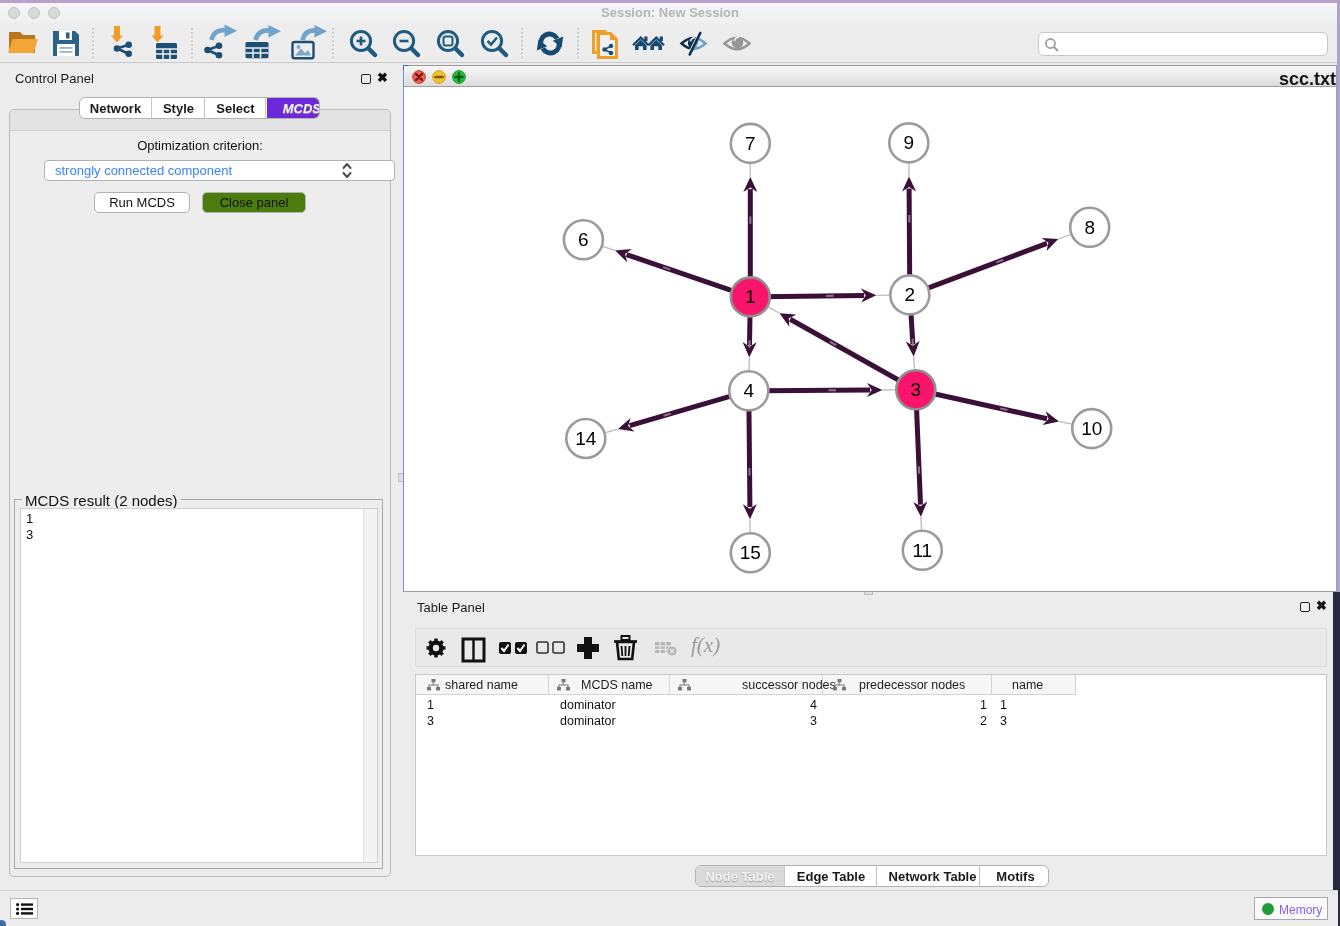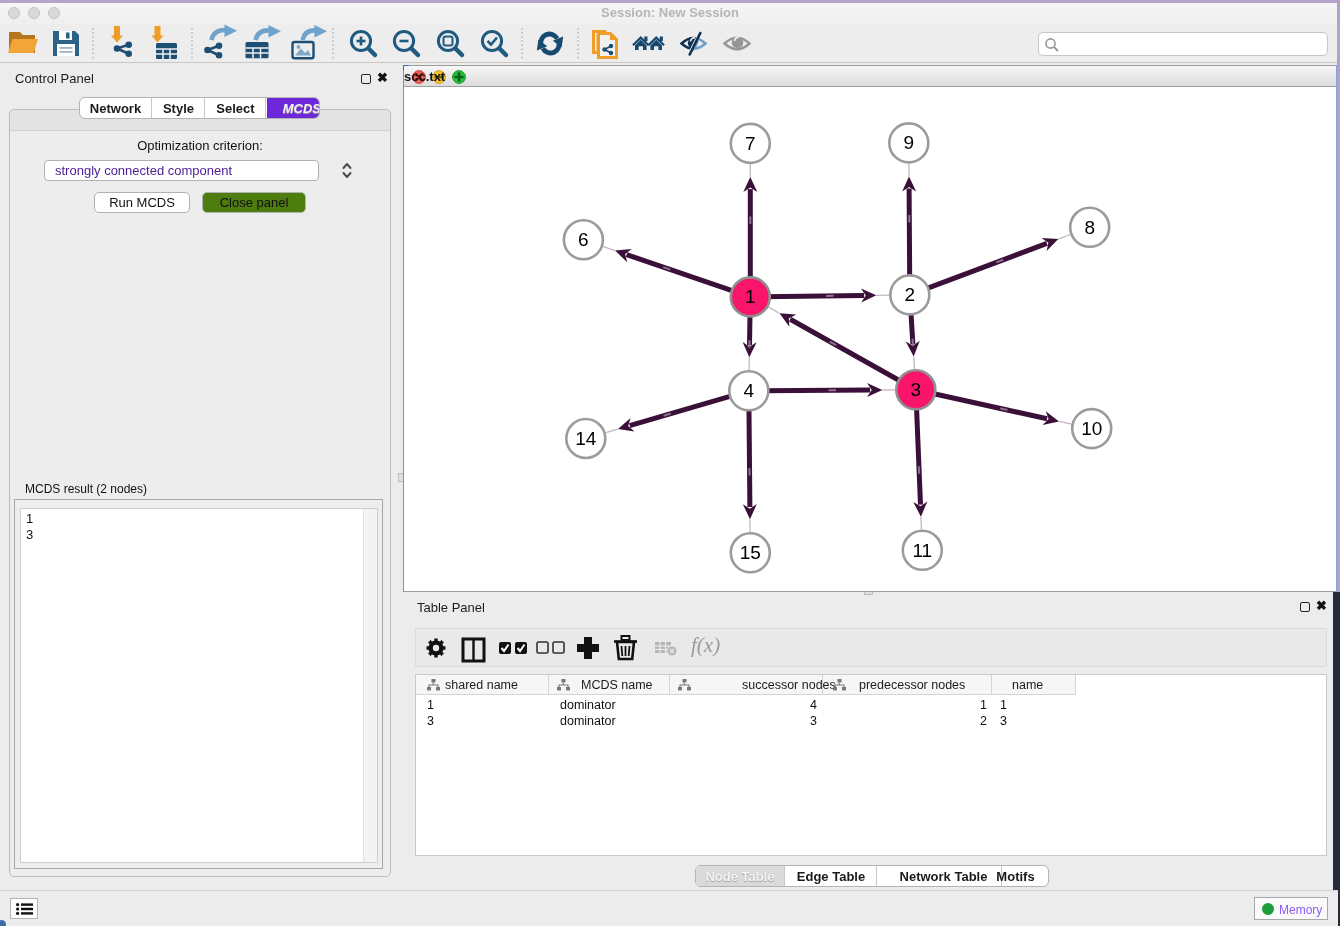--- a/index.html
+++ b/index.html
@@ -188,29 +188,29 @@
 <div class="abs" style="left:10px;top:110px;width:380px;height:21px;background:#e3e3e3;border-bottom:1px solid #d0d0d0;border-radius:5px 5px 0 0;"></div>
 
 <div class="abs" style="left:79px;top:97px;width:241px;height:22px;background:#fff;border:1px solid #b3b3b3;border-radius:6px;overflow:hidden;font-size:13px;font-weight:bold;color:#1a1a1a;">
   <div class="abs" style="left:0;top:0;width:72px;height:22px;text-align:center;line-height:21px;border-right:1px solid #c6c6c6;">Network</div>
   <div class="abs" style="left:73px;top:0;width:52px;height:22px;text-align:center;line-height:21px;border-right:1px solid #c6c6c6;">Style</div>
   <div class="abs" style="left:126px;top:0;width:60px;height:22px;text-align:center;line-height:21px;border-right:1px solid #c6c6c6;">Select</div>
   <div class="abs" style="left:187px;top:0;width:54px;height:22px;text-align:right;line-height:21px;background:#6d28d9;color:#f3f3f3;text-shadow:0 1px 1px #9e9e9e;font-style:italic;">MCDS</div>
 </div>
 
 <div class="abs" style="left:0;top:138px;width:400px;text-align:center;font-size:13px;color:#111;">Optimization criterion:</div>
-<div class="abs" style="left:44px;top:160px;width:275px;height:21px;background:#fff;border:1px solid #b2b2b2;border-radius:4px;font-size:13px;color:#4c1d95;line-height:19px;padding-left:10px;">strongly connected component</div>
+<div class="abs" style="left:44px;top:160px;width:351px;height:21px;background:#fff;border:1px solid #b2b2b2;border-radius:4px;font-size:13px;color:#3b82f6;line-height:19px;padding-left:10px;">strongly connected component</div>
 <svg class="abs" style="left:341px;top:162px;" width="12" height="17" viewBox="0 0 12 17">
     <path d="M2.5 6 L6 2 L9.5 6 M2.5 11 L6 15 L9.5 11" fill="none" stroke="#4e4e4e" stroke-width="2" stroke-linecap="round" stroke-linejoin="round"></path>
   </svg>
 <div class="abs" style="left:94px;top:192px;width:96px;height:21px;background:#fff;border:1px solid #b2b2b2;border-radius:5px;text-align:center;font-size:13px;color:#111;line-height:19px;">Run MCDS</div>
 <div class="abs" style="left:202px;top:192px;width:104px;height:21px;background:#4d7c0f;border:1px solid #b2b2b2;border-radius:5px;text-align:center;font-size:13px;color:#111;line-height:19px;">Close panel</div>
 
 <div class="abs" style="left:14px;top:499px;width:369px;height:370px;border:1px solid #a8a8a8;"></div>
-<div class="abs" style="left:22px;top:482px;background:#ededed;padding:0 3px;font-size:12px;color:#111;">MCDS result (2 nodes)</div>
+<div class="abs" style="left:22px;top:492px;background:#ededed;padding:0 3px;font-size:15px;color:#111;">MCDS result (2 nodes)</div>
 <div class="abs" style="left:20px;top:508px;width:358px;height:355px;background:#fff;border:1px solid #cfcfcf;"></div>
 <div class="abs" style="left:363px;top:509px;width:14px;height:353px;background:#f3f3f3;border-left:1px solid #e2e2e2;"></div>
 <div class="abs" style="left:26px;top:511px;font-size:13px;color:#111;line-height:16px;">1<br>3</div>
 
 <div class="abs" style="left:398px;top:473px;width:7px;height:9px;background:#e0e0e0;border:1px solid #bdbdbd;"></div>
 <div class="abs" style="left:864px;top:589px;width:9px;height:6px;background:#e0e0e0;border:1px solid #bdbdbd;"></div>
 
 <div class="abs" style="left:403px;top:65px;width:934px;height:527px;border:1px solid #9c9c9c;background:#fff;"></div>
 <div class="abs" style="left:403px;top:65px;width:1px;height:527px;background:#6f94c6;"></div>
 <div class="abs" style="left:1336px;top:65px;width:1px;height:527px;background:#8f9fd0;"></div>
@@ -220,21 +220,21 @@
 <div class="abs" style="left:404px;top:66px;width:932px;height:21px;background:linear-gradient(#f7f7f7,#dcdcdc);border-bottom:1px solid #9f9f9f;"></div>
 
 <svg class="abs" style="left:410px;top:68px;" width="60" height="18" viewBox="0 0 60 18">
  <circle cx="9" cy="9" r="6.4" fill="#ee5f55" stroke="#c2453c" stroke-width="1"></circle>
  <path d="M6 6 L12 12 M12 6 L6 12" stroke="#7d120c" stroke-width="2.4" stroke-linecap="round"></path>
  <circle cx="29" cy="9" r="6.4" fill="#f3c231" stroke="#d5a01d" stroke-width="1"></circle>
  <line x1="25.5" y1="9" x2="32.5" y2="9" stroke="#7c5c09" stroke-width="2.6" stroke-linecap="round"></line>
  <circle cx="49" cy="9" r="6.4" fill="#27bd3c" stroke="#179929" stroke-width="1"></circle>
  <path d="M49 5.5 V12.5 M45.5 9 H52.5" stroke="#0b611a" stroke-width="2.6" stroke-linecap="round"></path>
 </svg>
-<div class="abs" style="left:404px;top:69px;width:932px;text-align:left;font-size:13px;font-weight:bold;color:#141414;">scc.txt</div>
+<div class="abs" style="left:404px;top:69px;width:932px;text-align:right;font-size:18px;font-weight:bold;color:#141414;">scc.txt</div>
 
 <div class="abs" style="left:404px;top:87px;width:932px;height:504px;background:#fff;">
 <svg width="926" height="500" viewBox="0 0 926 500" style="position:absolute;left:0;top:0">
 <line x1="346.3" y1="89.9" x2="346.3" y2="76.9" stroke="#c3b6c3" stroke-width="1.3"></line>
 <line x1="346.3" y1="209.9" x2="346.3" y2="102.1" stroke="#3a1038" stroke-width="5"></line>
 <polygon points="346.3,89.9 353.3,105.1 346.3,100.5 339.3,105.1" fill="#3a1038"></polygon>
 <rect x="342.5" y="132.1" width="7.5" height="2" fill="#8d7391" transform="rotate(-90.0 346.3 133.1)"></rect>
 <line x1="211.1" y1="163.6" x2="198.8" y2="159.4" stroke="#c3b6c3" stroke-width="1.3"></line>
 <line x1="346.3" y1="209.9" x2="222.6" y2="167.6" stroke="#3a1038" stroke-width="5"></line>
 <polygon points="211.1,163.6 227.7,161.9 221.1,167.1 223.2,175.2" fill="#3a1038"></polygon>
@@ -421,21 +421,21 @@
 <div class="abs" style="left:1000px;top:698px;font-size:12.5px;color:#111;">1</div>
 <div class="abs" style="left:427px;top:714px;font-size:12.5px;color:#111;">3</div>
 <div class="abs" style="left:560px;top:714px;font-size:12.5px;color:#111;">dominator</div>
 <div class="abs" style="left:770px;top:714px;width:47px;text-align:right;font-size:12.5px;color:#111;">3</div>
 <div class="abs" style="left:940px;top:714px;width:47px;text-align:right;font-size:12.5px;color:#111;">2</div>
 <div class="abs" style="left:1000px;top:714px;font-size:12.5px;color:#111;">3</div>
 
 <div class="abs" style="left:695px;top:865px;width:354px;height:22px;background:#fff;border:1px solid #b3b3b3;border-radius:6px;overflow:hidden;font-size:13px;font-weight:bold;color:#1a1a1a;">
   <div class="abs" style="left:0;top:0;width:89px;height:22px;text-align:center;line-height:21px;background:#dadada;color:#f3f3f3;text-shadow:0 1px 1px #9e9e9e;border-right:1px solid #c6c6c6;">Node Table</div>
   <div class="abs" style="left:90px;top:0;width:91px;height:22px;text-align:center;line-height:21px;border-right:1px solid #c6c6c6;">Edge Table</div>
-  <div class="abs" style="left:182px;top:0;width:124px;height:22px;text-align:center;line-height:21px;border-right:1px solid #c6c6c6;padding-left:8px;">Network Table</div>
+  <div class="abs" style="left:182px;top:0;width:102px;height:22px;text-align:center;line-height:21px;border-right:1px solid #c6c6c6;padding-left:8px;">Network Table</div>
   <div class="abs" style="left:285px;top:0;width:69px;height:22px;text-align:center;line-height:21px;">Motifs</div>
 </div>
 
 <div class="abs" style="left:0;top:890px;width:1340px;height:36px;background:#ececec;border-top:1px solid #d4d4d4;"></div>
 <div class="abs" style="left:10px;top:898px;width:28px;height:21px;background:#fdfdfd;border:1px solid #b5b5b5;"></div>
 <svg class="abs" style="left:16px;top:903px;" width="17" height="12" viewBox="0 0 17 12">
     <g fill="#111">
       <circle cx="1.6" cy="1.6" r="1.6"></circle>
       <circle cx="1.6" cy="6" r="1.6"></circle>
       <circle cx="1.6" cy="10.4" r="1.6"></circle>

